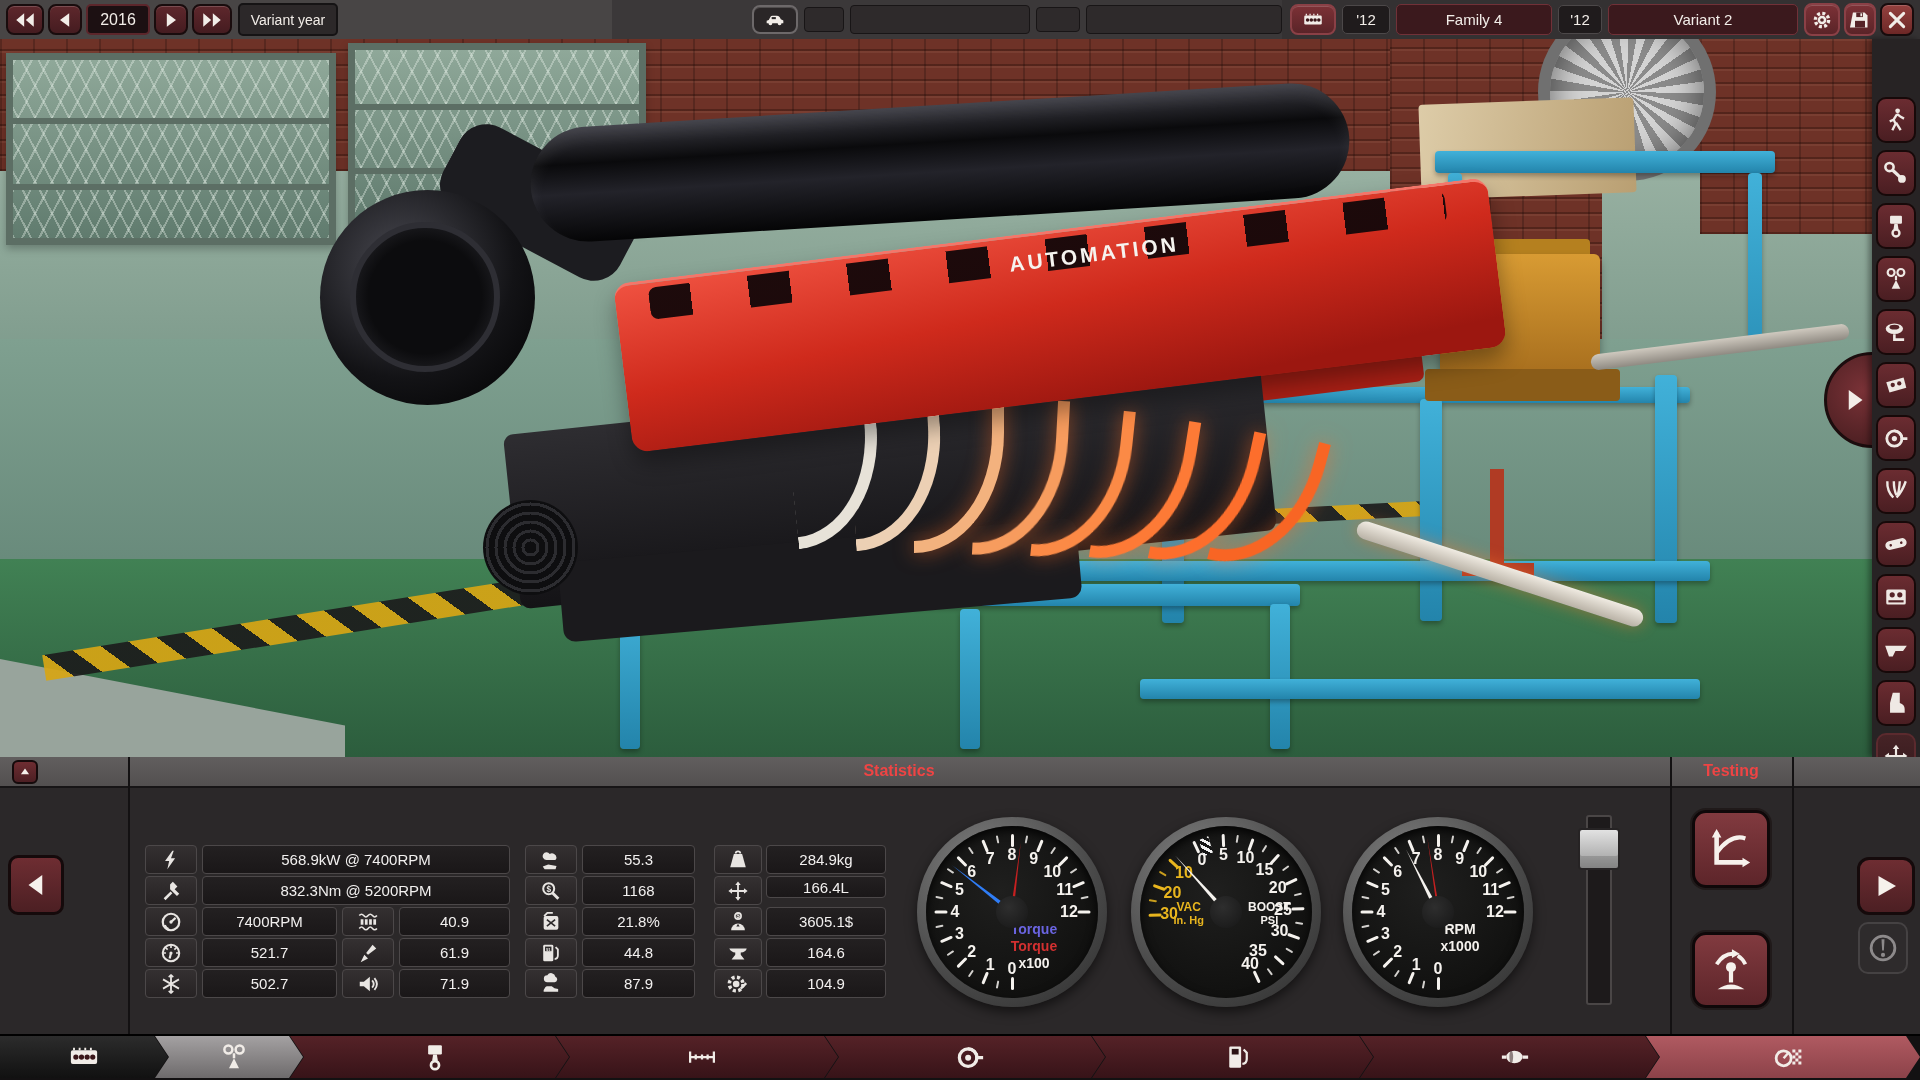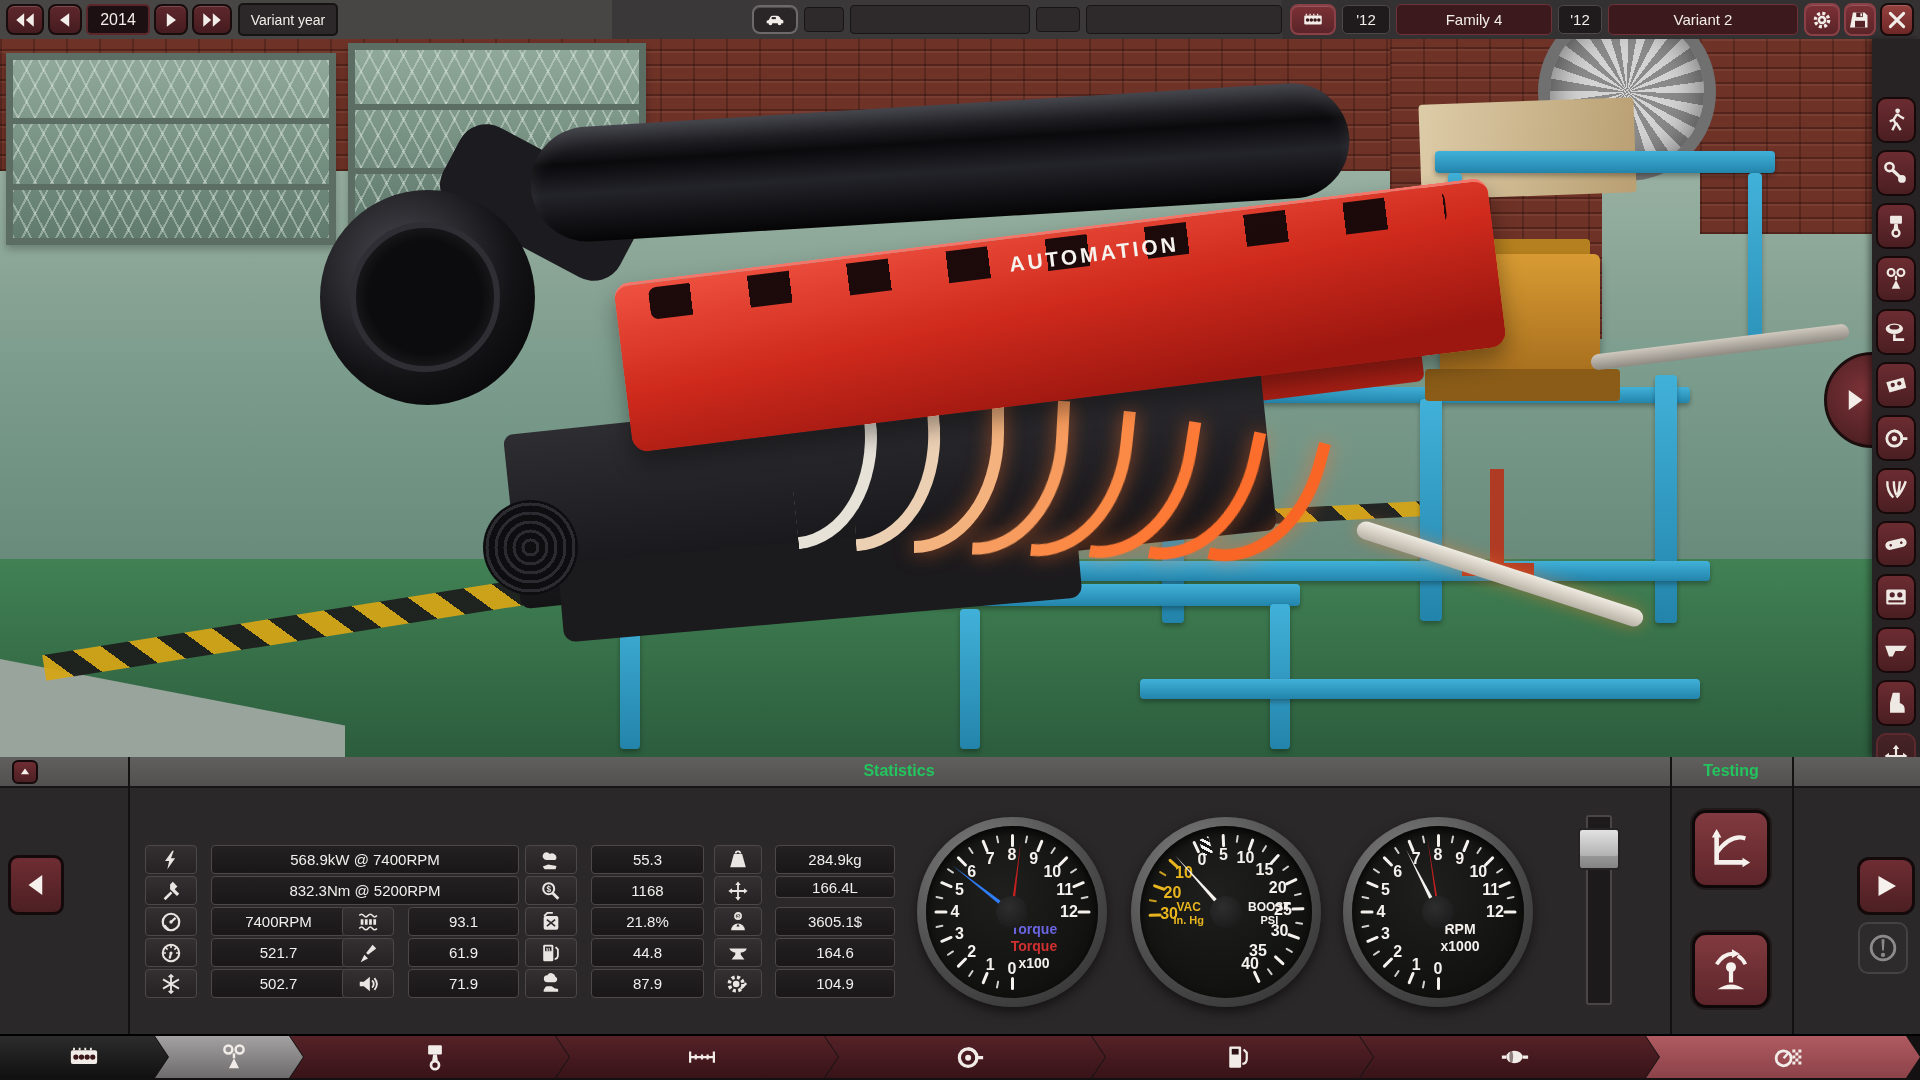--- a/index.html
+++ b/index.html
@@ -64,28 +64,28 @@
           background:radial-gradient(circle at 40% 40%,#7a3237,#4e2023 70%);
           border:3px solid #1c0d0e;display:flex;align-items:center;justify-content:center;
           color:#f2ede8;}
   .half-nav svg{width:30px;height:30px;margin-right:34px;}
 
   
   .panel{left:0;top:757px;width:1920px;height:277px;background:#2b2829;
          border-top:2px solid #121011;}
   .phdr{left:0;top:757px;width:1920px;height:31px;
         background:linear-gradient(#615e5e,#535050);border-bottom:2px solid #171516;}
-  .phdr-label{position:absolute;top:762px;color:#22c55e;font-size:16px;font-weight:bold;text-align:center;}
+  .phdr-label{position:absolute;top:762px;color:#ef4444;font-size:16px;font-weight:bold;text-align:center;}
   .pdiv{background:#131112;width:2px;}
   .stat-icon{display:flex;align-items:center;justify-content:center;border-radius:4px;
         background:linear-gradient(#343031,#262223);border:1px solid #4c4849;color:#e8e5e2;}
   .stat-icon svg{width:22px;height:22px;}
   .stat-val{display:flex;align-items:center;justify-content:center;border-radius:4px;
         background:linear-gradient(#232021,#1a1718);border:1px solid #4c4849;
-        color:#f2f0ef;font-size:15px;margin-left:9px;}
+        color:#f2f0ef;font-size:15px;}
   .etitle{left:145px;top:808px;width:740px;height:32px;display:flex;align-items:center;
         justify-content:center;background:#252122;border:1px solid #4c4849;border-radius:4px;
         color:#f2f0ef;font-size:17px;}
   .big-arrow{display:flex;align-items:center;justify-content:center;border-radius:10px;
         background:linear-gradient(#6e2d32,#4c1f23);border:3px solid #150a0b;color:#f6f1ec;}
   .big-arrow svg{width:30px;height:30px;}
   .mini-btn{display:flex;align-items:center;justify-content:center;border-radius:6px;
         background:linear-gradient(#6e2d32,#4c1f23);border:2px solid #150a0b;color:#f6f1ec;}
   .test-btn{display:flex;align-items:center;justify-content:center;border-radius:14px;
         background:linear-gradient(#813a3f,#5d252a);border:3px solid #0f0809;color:#f6f1ec;
@@ -382,21 +382,21 @@
   <div class="abs tb-btn" style="left:6px;top:4px;width:38px;height:31px">
       <svg>
         <use href="#i-dleft"></use>
       </svg>
     </div>
   <div class="abs tb-btn" style="left:48px;top:4px;width:34px;height:31px">
       <svg>
         <use href="#i-left"></use>
       </svg>
     </div>
-  <div class="abs tb-box tb-year" style="left:86px;top:4px;width:64px;height:31px">2014</div>
+  <div class="abs tb-box tb-year" style="left:86px;top:4px;width:64px;height:31px">2016</div>
   <div class="abs tb-btn" style="left:154px;top:4px;width:34px;height:31px">
       <svg>
         <use href="#i-right"></use>
       </svg>
     </div>
   <div class="abs tb-btn" style="left:192px;top:4px;width:40px;height:31px">
       <svg>
         <use href="#i-dright"></use>
       </svg>
     </div>
@@ -618,21 +618,21 @@
         <svg class="">
           <use href="#i-tachometer"></use>
         </svg>
       </div>
       <div class="stat-val abs" style="left:202px;top:907px;width:135px;height:29px">7400RPM</div>
       <div class="stat-icon abs" style="left:342px;top:907px;width:52px;height:29px">
         <svg class="">
           <use href="#i-radiator"></use>
         </svg>
       </div>
-      <div class="stat-val abs" style="left:399px;top:907px;width:111px;height:29px">93.1</div>
+      <div class="stat-val abs" style="left:399px;top:907px;width:111px;height:29px">40.9</div>
       <div class="stat-icon abs" style="left:145px;top:938px;width:52px;height:29px">
         <svg class="">
           <use href="#i-dial"></use>
         </svg>
       </div>
       <div class="stat-val abs" style="left:202px;top:938px;width:135px;height:29px">521.7</div>
       <div class="stat-icon abs" style="left:342px;top:938px;width:52px;height:29px">
         <svg class="">
           <use href="#i-brushes"></use>
         </svg>

